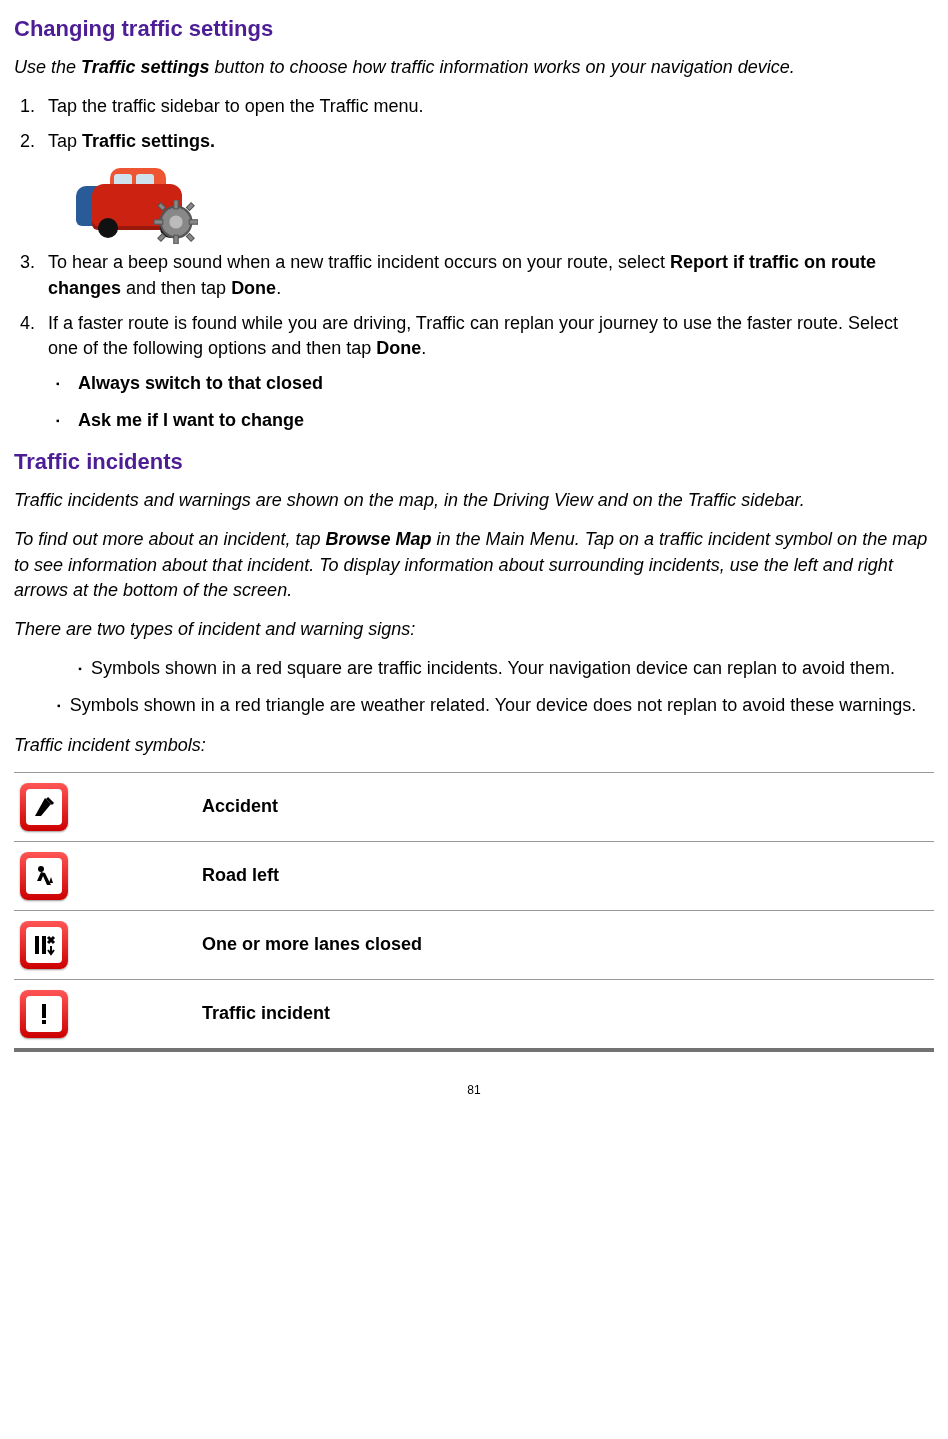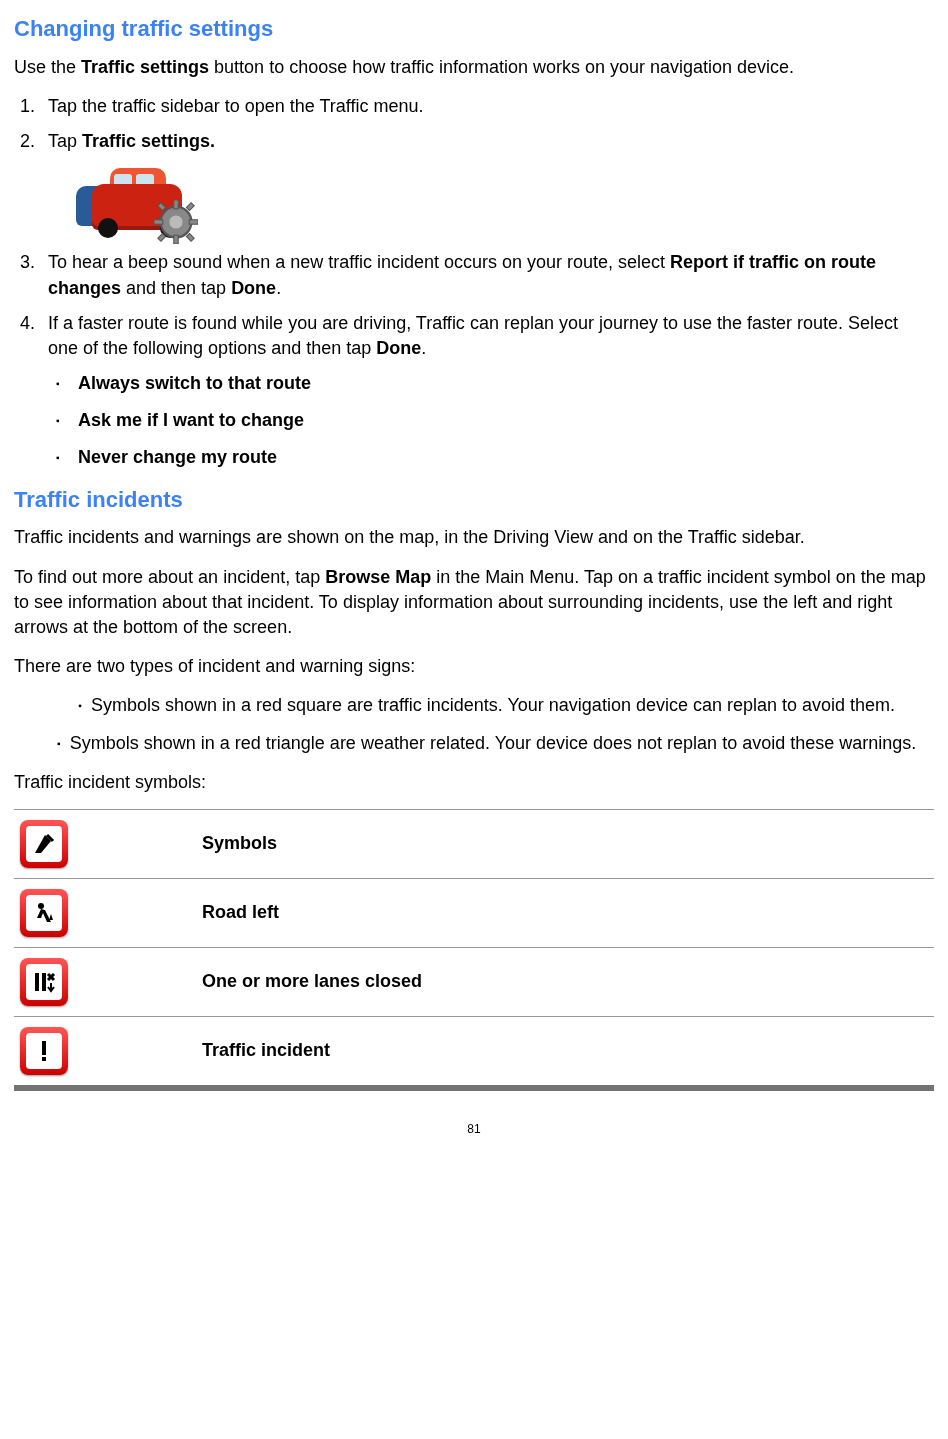--- a/index.html
+++ b/index.html
@@ -7,24 +7,24 @@
     font-size: 18px;
     line-height: 1.4;
     color: #000;
     margin: 0;
     padding: 14px 14px 30px 14px;
     width: 920px;
   }
   h2.section {
     font-size: 22px;
     font-weight: bold;
-    color: #3b82f6;
+    color: #4c1d95;
     margin: 0 0 10px 0;
   }
-  p { margin: 8px 0 14px 0; }
+  p { margin: 8px 0 14px 0; font-style: italic; }
   ol.steps {
     margin: 10px 12px 14px 0;
     padding-left: 26px;
   }
   ol.steps > li {
     margin-bottom: 10px;
     padding-left: 8px;
   }
   ul.sub {
     list-style: none;
@@ -71,21 +71,21 @@
   }
   table.symbols {
     width:100%;
     border-collapse: collapse;
   }
   table.symbols td {
     border-top: 1px solid #999;
     padding: 10px 6px;
     vertical-align: middle;
   }
-  table.symbols tr:last-child td { border-bottom: 6px solid #737373; }
+  table.symbols tr:last-child td { border-bottom: 4px solid #737373; }
   td.iconcell { width: 170px; text-align:left; padding-left:28px;}
   td.labelcell { font-weight: bold; }
   .sq {
     width:48px; height:48px; border-radius:8px;
     background: linear-gradient(#f55,#c00);
     display:inline-flex; align-items:center; justify-content:center;
     box-shadow: 0 1px 2px rgba(0,0,0,.4);
   }
   .sq-inner {
     width:36px; height:36px; background:#fff; border-radius:4px;
@@ -130,23 +130,22 @@
         <circle cx="20" cy="20" r="6" fill="#bbb"></circle>
       </svg>
     </div>
   </li>
   <li>
     <span>To hear a beep sound when a new traffic incident occurs on your route, select </span><span class="bold">Report if traffic on route changes</span><span> and then tap </span><span class="bold">Done</span><span>.</span>
   </li>
   <li>
     <span>If a faster route is found while you are driving, Traffic can replan your journey to use the faster route. Select one of the following options and then tap </span><span class="bold">Done</span><span>.</span>
     <ul class="sub">
-      <li><span class="bold">Always switch to that route</span></li>
+      <li><span class="bold">Always switch to that closed</span></li>
       <li><span class="bold">Ask me if I want to change</span></li>
-      <li><span class="bold">Never change my route</span></li>
     </ul>
   </li>
 </ol>
 
 <h2 class="section">Traffic incidents</h2>
 
 <p>Traffic incidents and warnings are shown on the map, in the Driving View and on the Traffic sidebar.</p>
 
 <p>
   <span>To find out more about an incident, tap </span><span class="bold">Browse Map</span><span> in the Main Menu. Tap on a traffic incident symbol on the map to see information about that incident. To display information about surrounding incidents, use the left and right arrows at the bottom of the screen.</span>
@@ -167,21 +166,21 @@
     <td class="iconcell">
       <span class="sq">
             <span class="sq-inner">
         <svg width="26" height="26" viewBox="0 0 26 26">
                 <polygon points="4,22 14,4 20,10 10,22" fill="#000"></polygon>
                 <line x1="16" y1="4" x2="22" y2="10" stroke="#000" stroke-width="3"></line>
               </svg>
       </span>
           </span>
     </td>
-    <td class="labelcell">Symbols</td>
+    <td class="labelcell">Accident</td>
   </tr>
   <tr>
     <td class="iconcell">
       <span class="sq">
             <span class="sq-inner">
         <svg width="26" height="26" viewBox="0 0 26 26">
                 <circle cx="10" cy="6" r="3" fill="#000"></circle>
                 <path d="M10 9 L6 18 L10 18 L12 13 L16 22 L20 22 L14 10 Z" fill="#000"></path>
                 <polygon points="18,20 22,20 20,14" fill="#000"></polygon>
               </svg>

